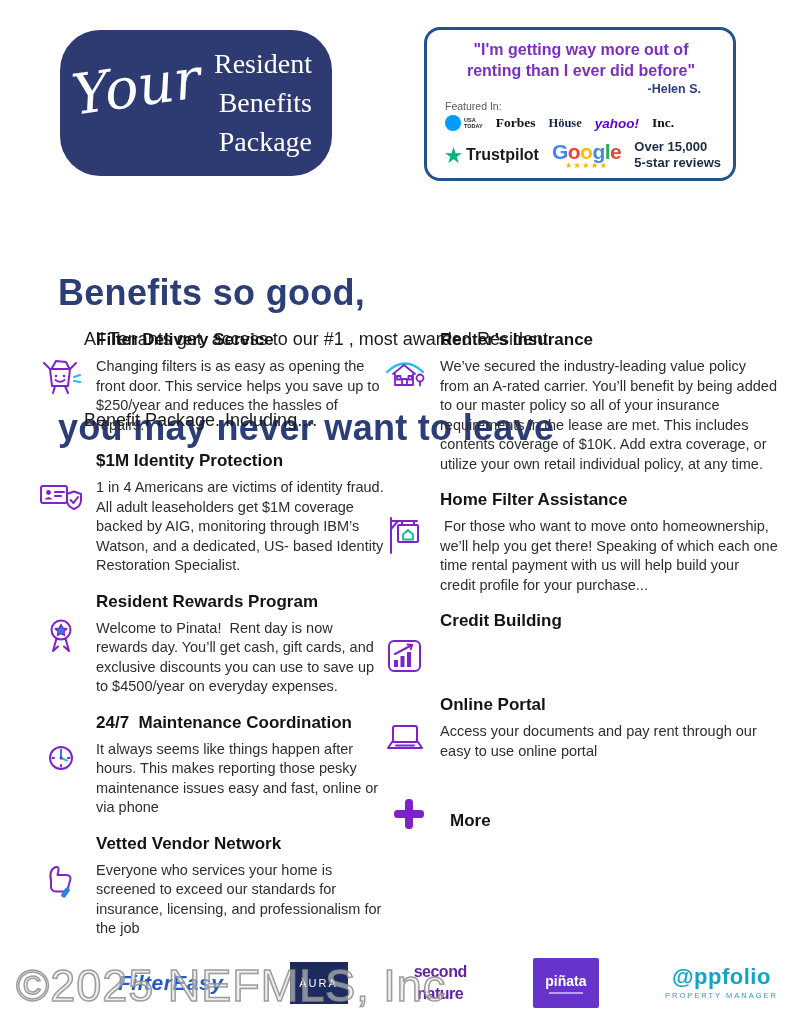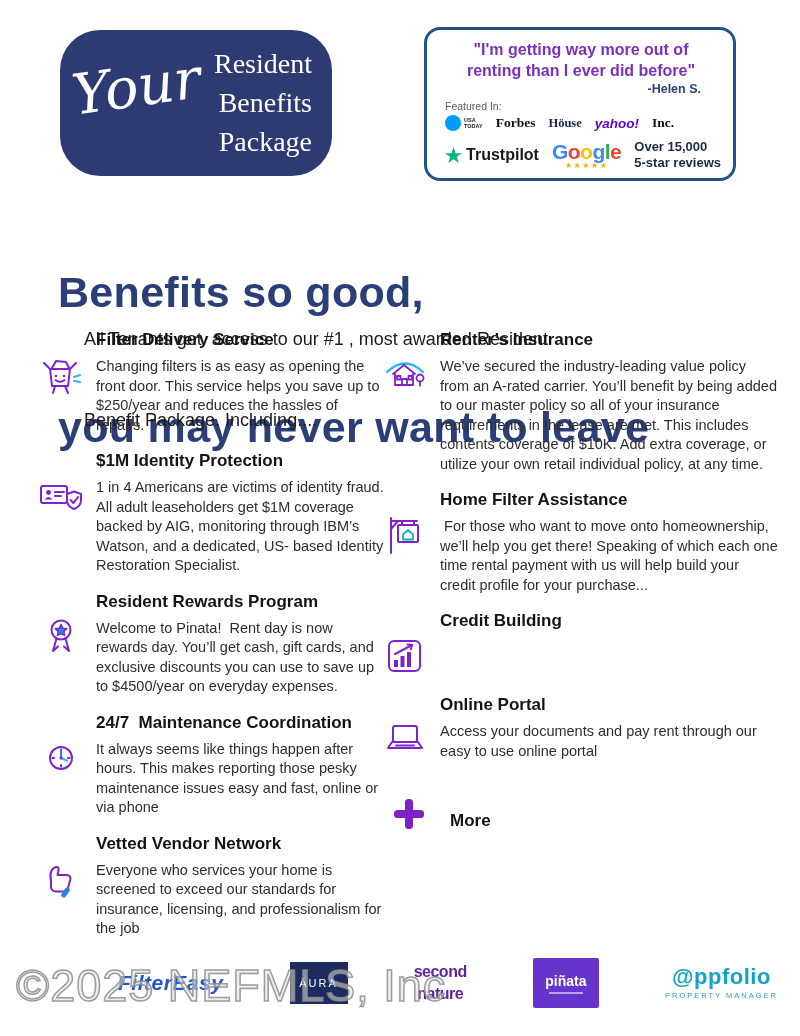--- a/index.html
+++ b/index.html
@@ -32,21 +32,21 @@
   .trust-row{display:flex;align-items:center;gap:13px;margin-top:8px;padding-left:6px;}
   .trust{display:flex;align-items:center;gap:4px;font-size:16px;font-weight:bold;color:#191919;}
   .trust-star{color:#00b67a;font-size:19px;line-height:19px;}
   .google{text-align:center;}
   .google-word{font-size:21px;font-weight:bold;letter-spacing:-0.5px;line-height:21px;}
   .gl0,.gl3{color:#4285F4}.gl1,.gl5{color:#EA4335}.gl2{color:#FBBC05}.gl4{color:#34A853}
   .google-stars{color:#f4b400;font-size:8px;letter-spacing:1.5px;line-height:8px;}
   .reviews{font-size:13px;font-weight:bold;color:#1a2b49;line-height:16px;}
   
   .headline{position:absolute;left:58px;top:180px;color:#2c3e78;font-weight:bold;
-    font-size:43px;line-height:45px;letter-spacing:0.3px;white-space:pre-wrap;}
+    font-size:36px;line-height:45px;letter-spacing:0.3px;white-space:pre-wrap;}
   .intro{position:absolute;left:84px;top:272px;font-size:18px;color:#1b1b1b;
     line-height:27px;white-space:pre-wrap;}
   
   .col{position:absolute;display:flex;flex-direction:column;}
   .col-left{left:36px;top:330px;width:348px;gap:16px;}
   .col-right{left:380px;top:330px;width:398px;gap:16px;}
   .item{display:flex;gap:10px;}
   .item-icon{flex:0 0 50px;display:flex;justify-content:center;align-items:flex-start;margin-top:22px;}
   .item-text{flex:1;}
   .item-title{font-size:17px;font-weight:bold;color:#141414;margin-bottom:7px;white-space:pre-wrap;}

